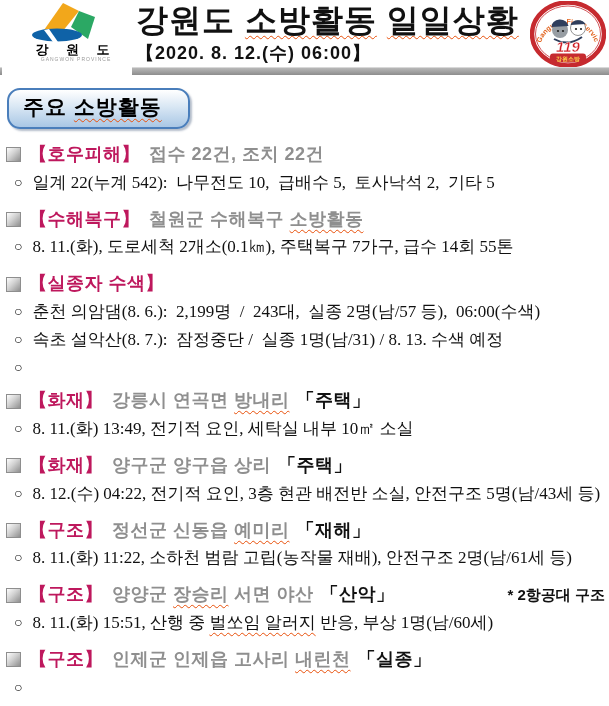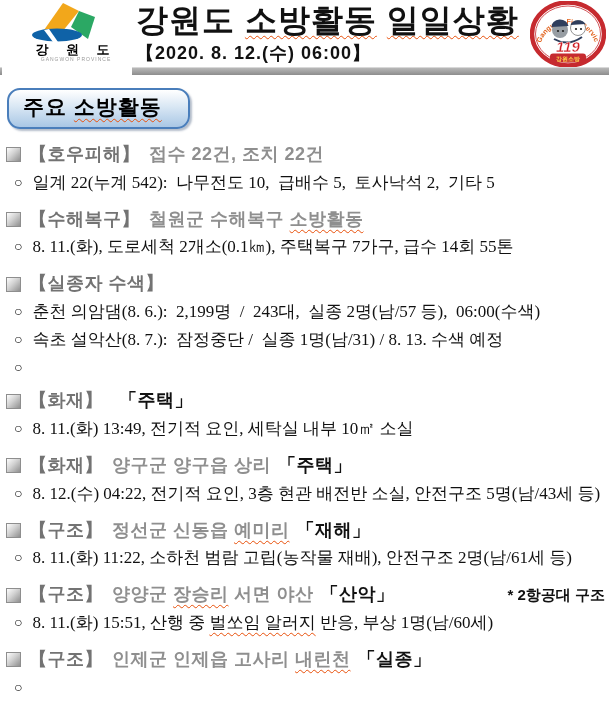--- a/index.html
+++ b/index.html
@@ -36,21 +36,21 @@
   .section{margin-top:15px;}
   .sec-head{
     display:flex;align-items:center;font-weight:bold;font-size:18px;
     line-height:1.2;letter-spacing:.5px;
   }
   .bullet{
     flex:0 0 auto;width:13px;height:13px;margin:0 8px 0 3px;
     border:1px solid #8e8e8e;
     background:linear-gradient(135deg,#fdfdfd 0%,#d2d2d2 45%,#8f8f8f 100%);
   }
-  .tag{color:#737373;margin-right:9px;white-space:pre;}
+  .tag{color:#be185d;margin-right:9px;white-space:pre;}
   .stitle{color:#8f8f8f;white-space:pre;}
   .subject{color:#111;margin-left:7px;white-space:pre;}
   .note{margin-left:auto;font-size:15px;color:#111;white-space:pre;padding-right:1px;letter-spacing:0;}
   .sub{
     display:flex;margin:6px 0 0 11px;
     font-family:"Liberation Serif", serif;font-size:17px;line-height:1.3;color:#111;
   }
   .sub .circle{flex:0 0 auto;margin-right:10px;font-size:14px;position:relative;top:2px;}
   .sub-text{white-space:pre-wrap;}
   .sub-text span{white-space:pre-wrap;}
@@ -158,20 +158,21 @@
     </div>
     <div class="sub">
       <span class="circle">○</span>
     </div>
   </div>
 
   <div class="section">
     <div class="sec-head">
       <span class="bullet"></span>
       <span class="tag">【화재】</span>
+      <span class="stitle"><span>강릉시 연곡면 </span><span class="sq">방내리</span><span></span></span>
       <span class="subject">「주택」</span>
       <span class="note"></span>
     </div>
     <div class="sub">
       <span class="circle">○</span>
       <span class="sub-text"><span>8. 11.(화) 13:49, 전기적 요인, 세탁실 내부 10㎡ 소실</span><span class="sq"></span><span></span></span>
     </div>
   </div>
 
   <div class="section">

